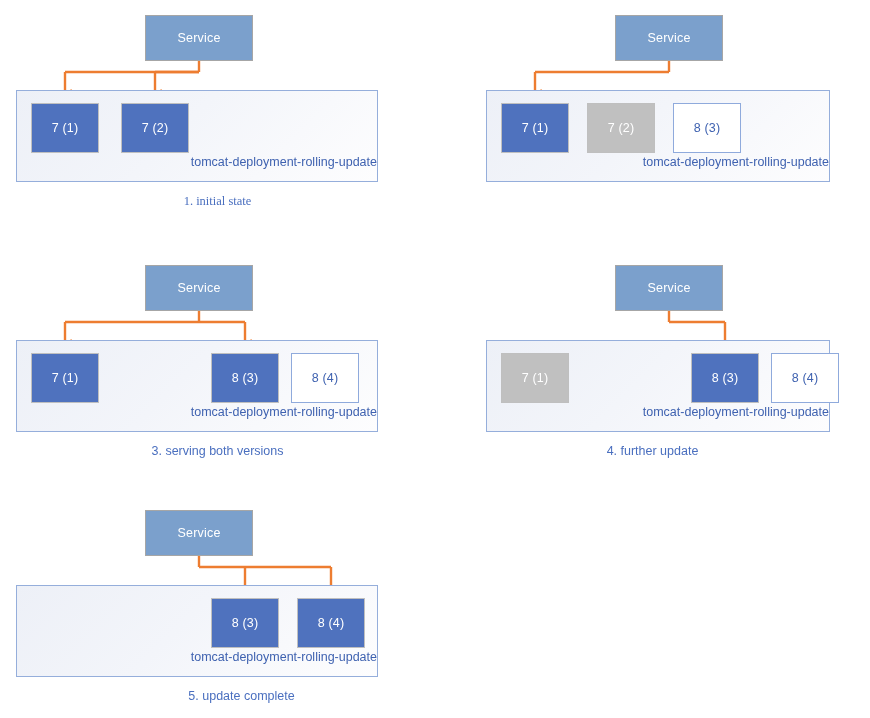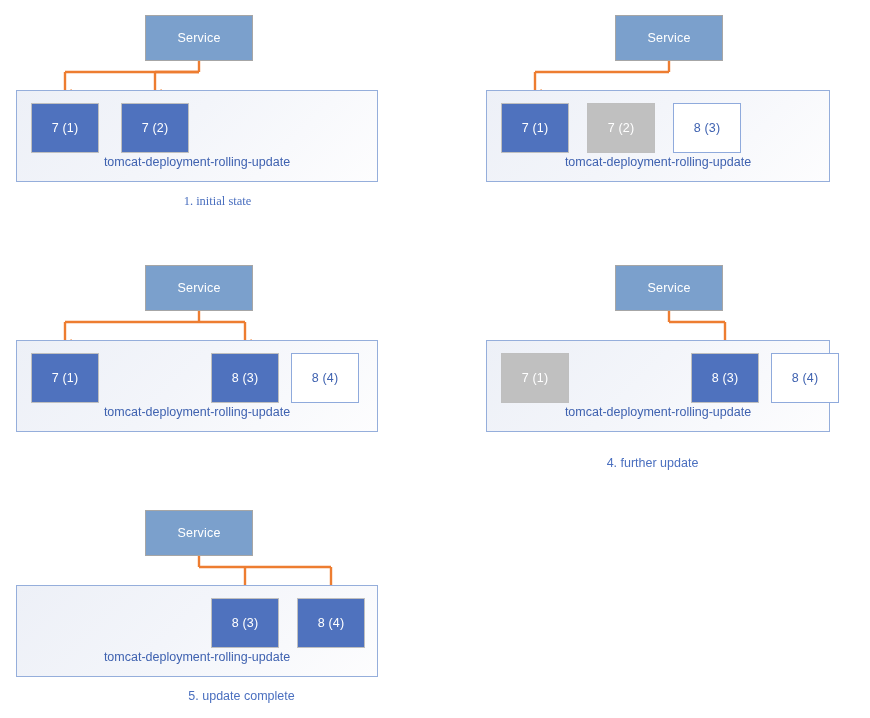--- a/index.html
+++ b/index.html
@@ -31,21 +31,21 @@
   
   .deployment{
     position:absolute;
     box-sizing:border-box;
     border:1px solid #95AEDB;
     background:linear-gradient(135deg,#EDF0F7 0%,#F3F5FA 45%,#FDFDFE 100%);
   }
   .dep-label{
     position:absolute;
     left:0;right:0;
-    text-align:center;
+    text-align:right;
     color:#3F62B0;
     font-size:12.5px;
     white-space:nowrap;
   }
 
   
   .pod{
     position:absolute;
     box-sizing:border-box;
     width:68px;height:50px;
@@ -168,20 +168,21 @@
       <span>7 (1)</span>
     </div>
 
     <div class="pod filled" style="left:211px;top:103px;">
       <span>8 (3)</span>
     </div>
     <div class="pod outline" style="left:291px;top:103px;">
       <span>8 (4)</span>
     </div>
 
+    <div class="caption" style="top:194px;">3. serving both versions</div>
   </div>
 
   <div class="panel" style="left:435px;top:250px;width:435px;height:230px;">
     <svg class="arrows" width="435" height="230">
       <defs>
         <marker id="ah4" markerWidth="9" markerHeight="9" refX="4.5" refY="7.2" orient="auto" markerUnits="userSpaceOnUse">
           <path d="M0.6,0.6 L8.4,0.6 L4.5,7.6 Z" fill="#ED7D31"></path>
         </marker>
       </defs>
       <path d="M234,61 L234,72" stroke="#ED7D31" stroke-width="2.4" fill="none"></path>
@@ -201,21 +202,21 @@
       <span>7 (1)</span>
     </div>
 
     <div class="pod filled" style="left:256px;top:103px;">
       <span>8 (3)</span>
     </div>
     <div class="pod outline" style="left:336px;top:103px;">
       <span>8 (4)</span>
     </div>
 
-    <div class="caption" style="top:194px;margin-top:12px;">4. further update</div>
+    <div class="caption" style="top:194px;">4. further update</div>
   </div>
 
   <div class="panel" style="left:0px;top:495px;width:435px;height:223px;">
     <svg class="arrows" width="435" height="223">
       <defs>
         <marker id="ah5" markerWidth="9" markerHeight="9" refX="4.5" refY="7.2" orient="auto" markerUnits="userSpaceOnUse">
           <path d="M0.6,0.6 L8.4,0.6 L4.5,7.6 Z" fill="#ED7D31"></path>
         </marker>
       </defs>
       <path d="M199,61 L199,72" stroke="#ED7D31" stroke-width="2.4" fill="none"></path>

